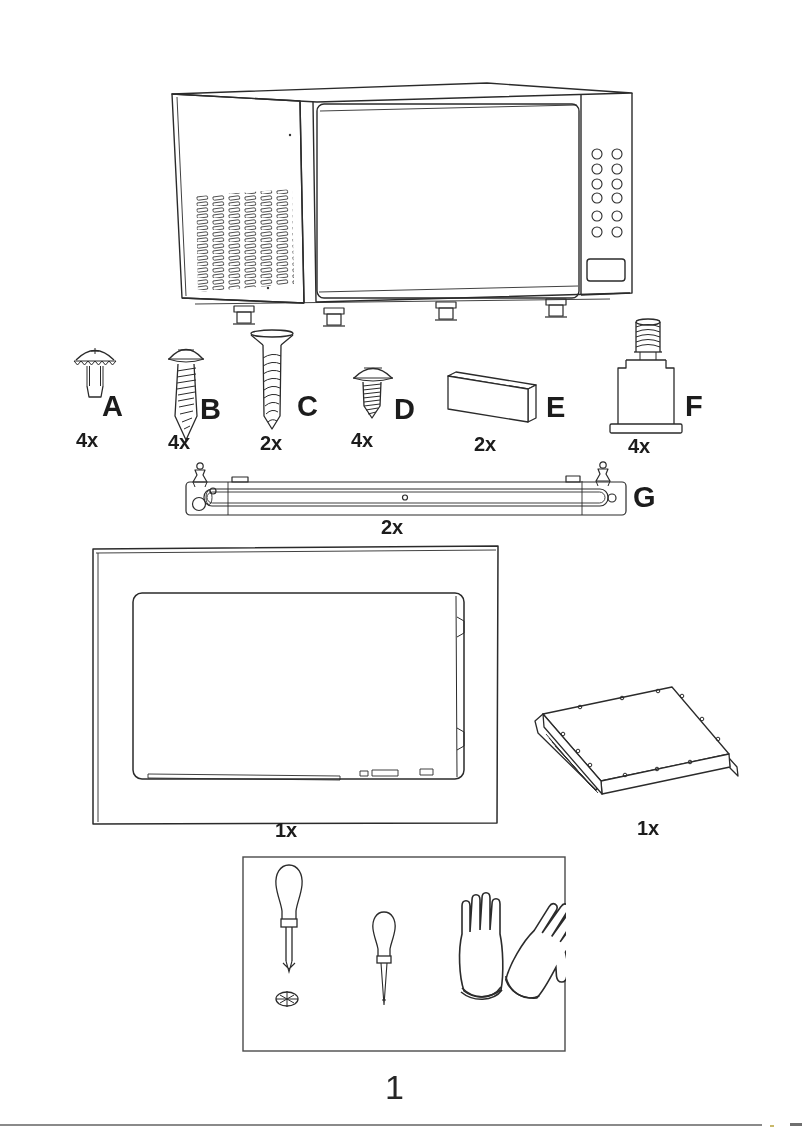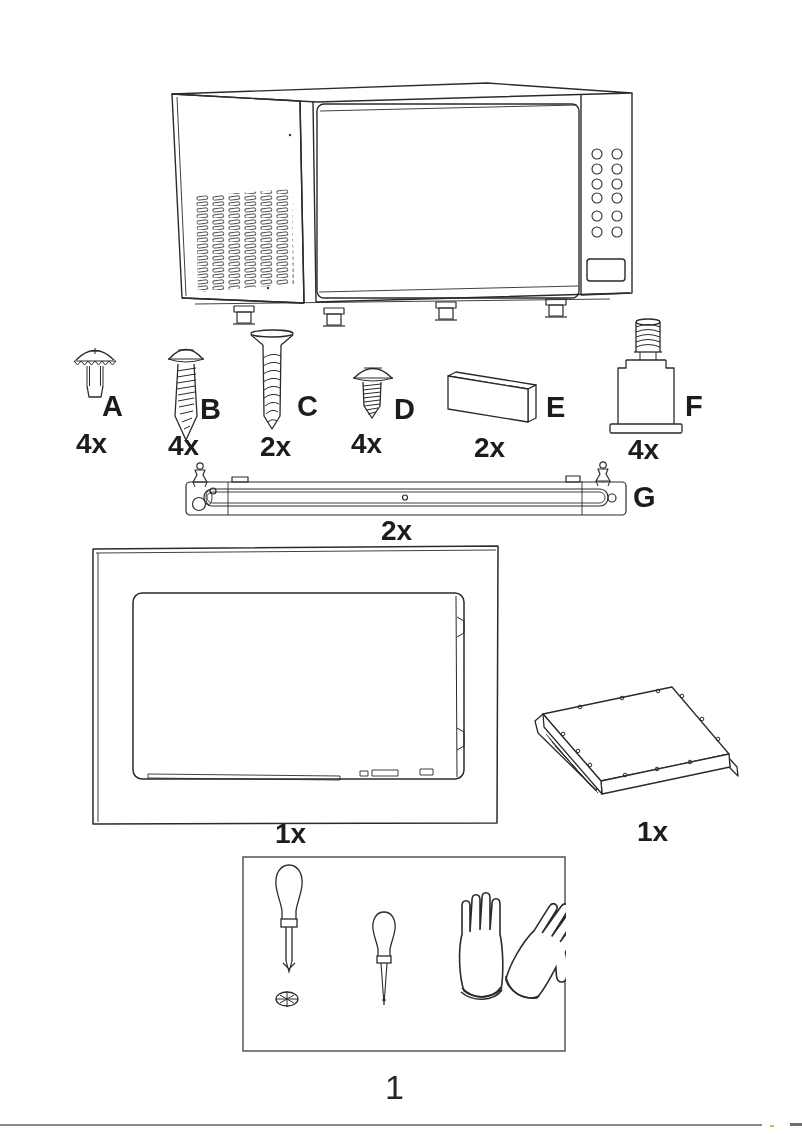--- a/index.html
+++ b/index.html
@@ -2,21 +2,21 @@
 <html><head>
 <meta charset="utf-8">
 <style>
   html,body{margin:0;padding:0;background:#fff;}
   .page{
     position:relative;width:802px;height:1134px;background:#ffffff;
     font-family:"Liberation Sans",sans-serif;color:#1d1d1d;overflow:hidden;
   }
   .abs{position:absolute;}
   .letter{font-weight:700;font-size:29px;line-height:1;color:#1c1c1c;letter-spacing:0;}
-  .qty{font-weight:700;font-size:28px;line-height:1;color:#1c1c1c;}
+  .qty{font-weight:700;font-size:20px;line-height:1;color:#1c1c1c;}
   .pagenum{font-weight:400;font-size:34px;line-height:1;color:#262626;}
   svg{display:block;}
   .footer-rule{position:absolute;background:#8a8a8a;}
   .footer-rule-end{position:absolute;background:#6f6f6f;}
   .footer-speck{position:absolute;background:#c9b96a;}
 </style>
 </head>
 <body>
 
 <div class="page">

